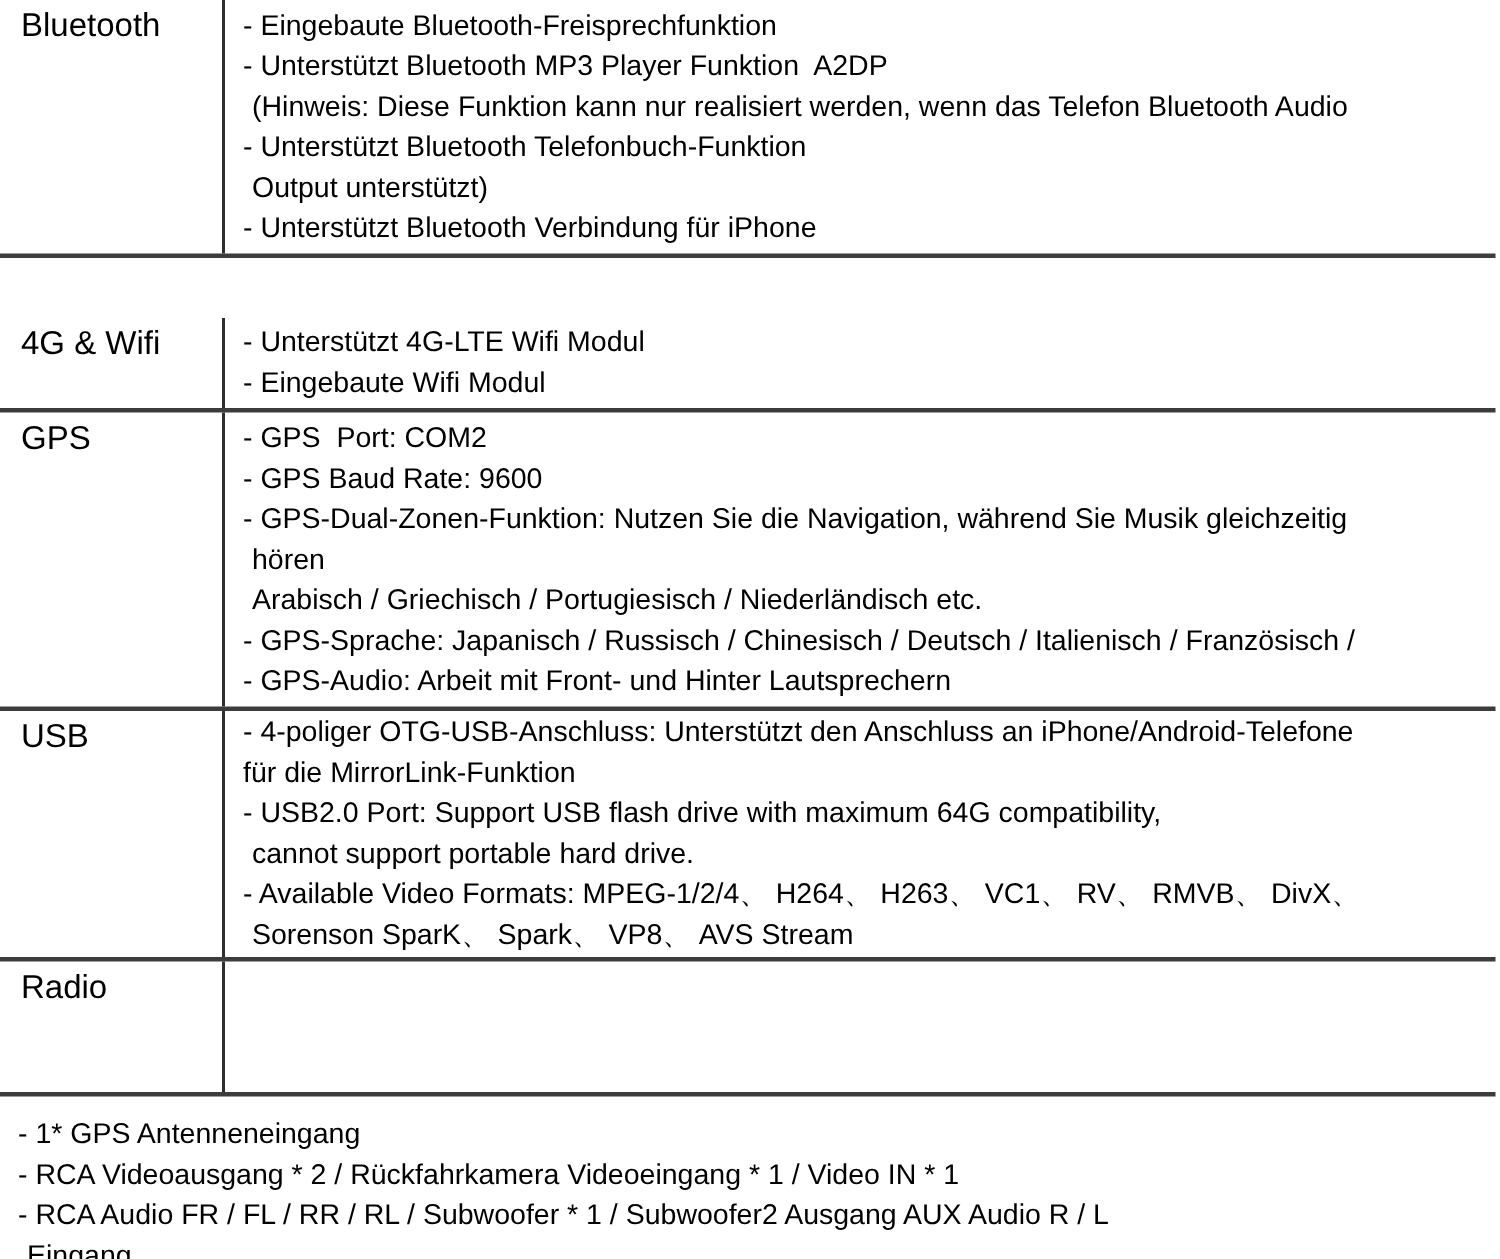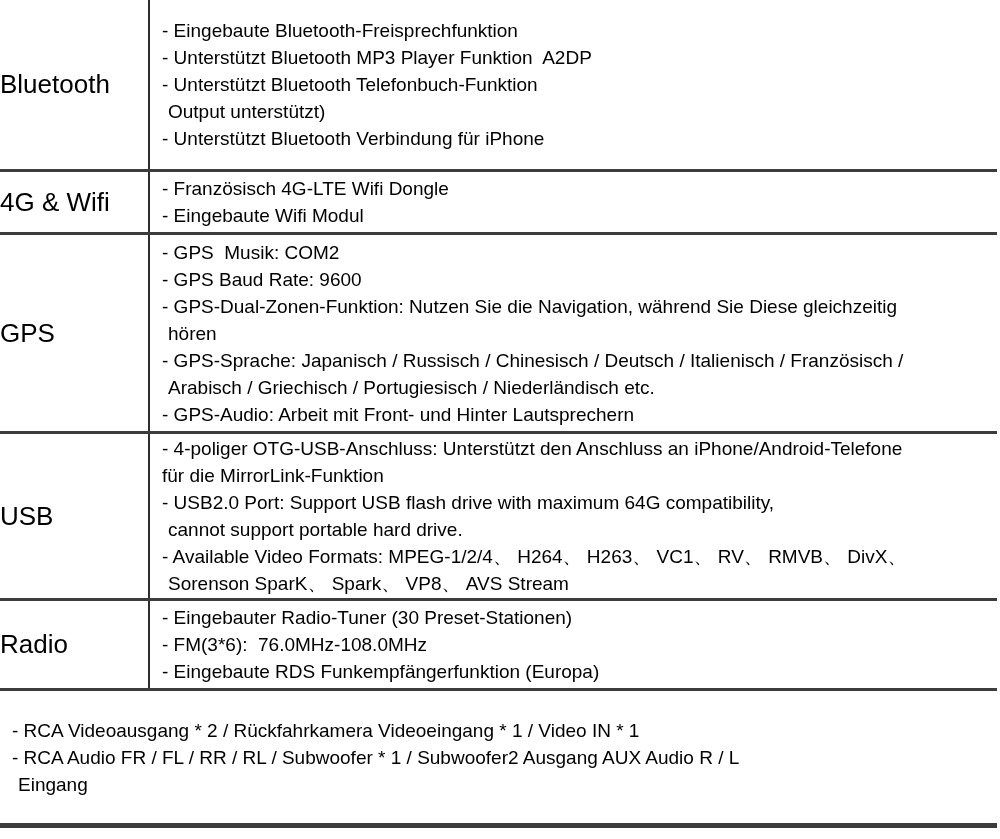--- a/index.html
+++ b/index.html
@@ -17,34 +17,34 @@
     top: 0;
     left: 0;
     width: 997px;
   }
   .row {
     display: flex;
     box-sizing: border-box;
     border-bottom: 3px solid #3c3c3c;
   }
   .row.r-bluetooth { height: 172px; }
-  .row.r-wifi      { height: 63px;  }
+  .row.r-wifi      { height: 63px; margin-top: 40px;  }
   .row.r-gps       { height: 199px; }
   .row.r-usb       { height: 167px; }
   .row.r-radio     { height: 90px;  }
   .row.r-io        { height: 137px; border-bottom-width: 5px; }
   .label-cell {
     flex: 0 0 150px;
     width: 150px;
     box-sizing: border-box;
     border-right: 2px solid #2e2e2e;
     display: flex;
     flex-direction: column;
-    justify-content: center;
-    font-size: 26px;
+    padding-left: 14px;
+    font-size: 22px;
     line-height: 33px;
     white-space: pre;
   }
   .content-cell {
     flex: 1;
     display: flex;
     flex-direction: column;
     justify-content: center;
     box-sizing: border-box;
     padding-left: 12px;
@@ -60,47 +60,48 @@
 
 <div class="spec-table">
 
   <div class="row r-bluetooth">
     <div class="label-cell">
       <span>Bluetooth</span>
     </div>
     <div class="content-cell">
       <div class="line i0">- Eingebaute Bluetooth-Freisprechfunktion</div>
       <div class="line i0">- Unterstützt Bluetooth MP3 Player Funktion  A2DP</div>
+      <div class="line i1">(Hinweis: Diese Funktion kann nur realisiert werden, wenn das Telefon Bluetooth Audio</div>
       <div class="line i0">- Unterstützt Bluetooth Telefonbuch-Funktion</div>
       <div class="line i1">Output unterstützt)</div>
       <div class="line i0">- Unterstützt Bluetooth Verbindung für iPhone</div>
     </div>
   </div>
 
   <div class="row r-wifi">
     <div class="label-cell">
       <span>4G &amp; Wifi</span>
     </div>
     <div class="content-cell">
-      <div class="line i0">- Französisch 4G-LTE Wifi Dongle</div>
+      <div class="line i0">- Unterstützt 4G-LTE Wifi Modul</div>
       <div class="line i0">- Eingebaute Wifi Modul</div>
     </div>
   </div>
 
   <div class="row r-gps">
     <div class="label-cell">
       <span>GPS</span>
     </div>
     <div class="content-cell">
-      <div class="line i0">- GPS  Musik: COM2</div>
+      <div class="line i0">- GPS  Port: COM2</div>
       <div class="line i0">- GPS Baud Rate: 9600</div>
-      <div class="line i0">- GPS-Dual-Zonen-Funktion: Nutzen Sie die Navigation, während Sie Diese gleichzeitig</div>
+      <div class="line i0">- GPS-Dual-Zonen-Funktion: Nutzen Sie die Navigation, während Sie Musik gleichzeitig</div>
       <div class="line i1">hören</div>
+      <div class="line i1">Arabisch / Griechisch / Portugiesisch / Niederländisch etc.</div>
       <div class="line i0">- GPS-Sprache: Japanisch / Russisch / Chinesisch / Deutsch / Italienisch / Französisch /</div>
-      <div class="line i1">Arabisch / Griechisch / Portugiesisch / Niederländisch etc.</div>
       <div class="line i0">- GPS-Audio: Arbeit mit Front- und Hinter Lautsprechern</div>
     </div>
   </div>
 
   <div class="row r-usb">
     <div class="label-cell">
       <span>USB</span>
     </div>
     <div class="content-cell">
       <div class="line i0">- 4-poliger OTG-USB-Anschluss: Unterstützt den Anschluss an iPhone/Android-Telefone</div>
@@ -109,28 +110,24 @@
       <div class="line i1">cannot support portable hard drive.</div>
       <div class="line i0">- Available Video Formats: MPEG-1/2/4、 H264、 H263、 VC1、 RV、 RMVB、 DivX、</div>
       <div class="line i1">Sorenson SparK、 Spark、 VP8、 AVS Stream</div>
     </div>
   </div>
 
   <div class="row r-radio">
     <div class="label-cell">
       <span>Radio</span>
     </div>
-    <div class="content-cell">
-      <div class="line i0">- Eingebauter Radio-Tuner (30 Preset-Stationen)</div>
-      <div class="line i0">- FM(3*6):  76.0MHz-108.0MHz</div>
-      <div class="line i0">- Eingebaute RDS Funkempfängerfunktion (Europa)</div>
-    </div>
   </div>
 
   <div class="row r-io">
     <div class="content-cell">
+      <div class="line i0">- 1* GPS Antenneneingang</div>
       <div class="line i0">- RCA Videoausgang * 2 / Rückfahrkamera Videoeingang * 1 / Video IN * 1</div>
       <div class="line i0">- RCA Audio FR / FL / RR / RL / Subwoofer * 1 / Subwoofer2 Ausgang AUX Audio R / L</div>
       <div class="line i1">Eingang</div>
     </div>
   </div>
 
 </div>
 
 </body></html>

